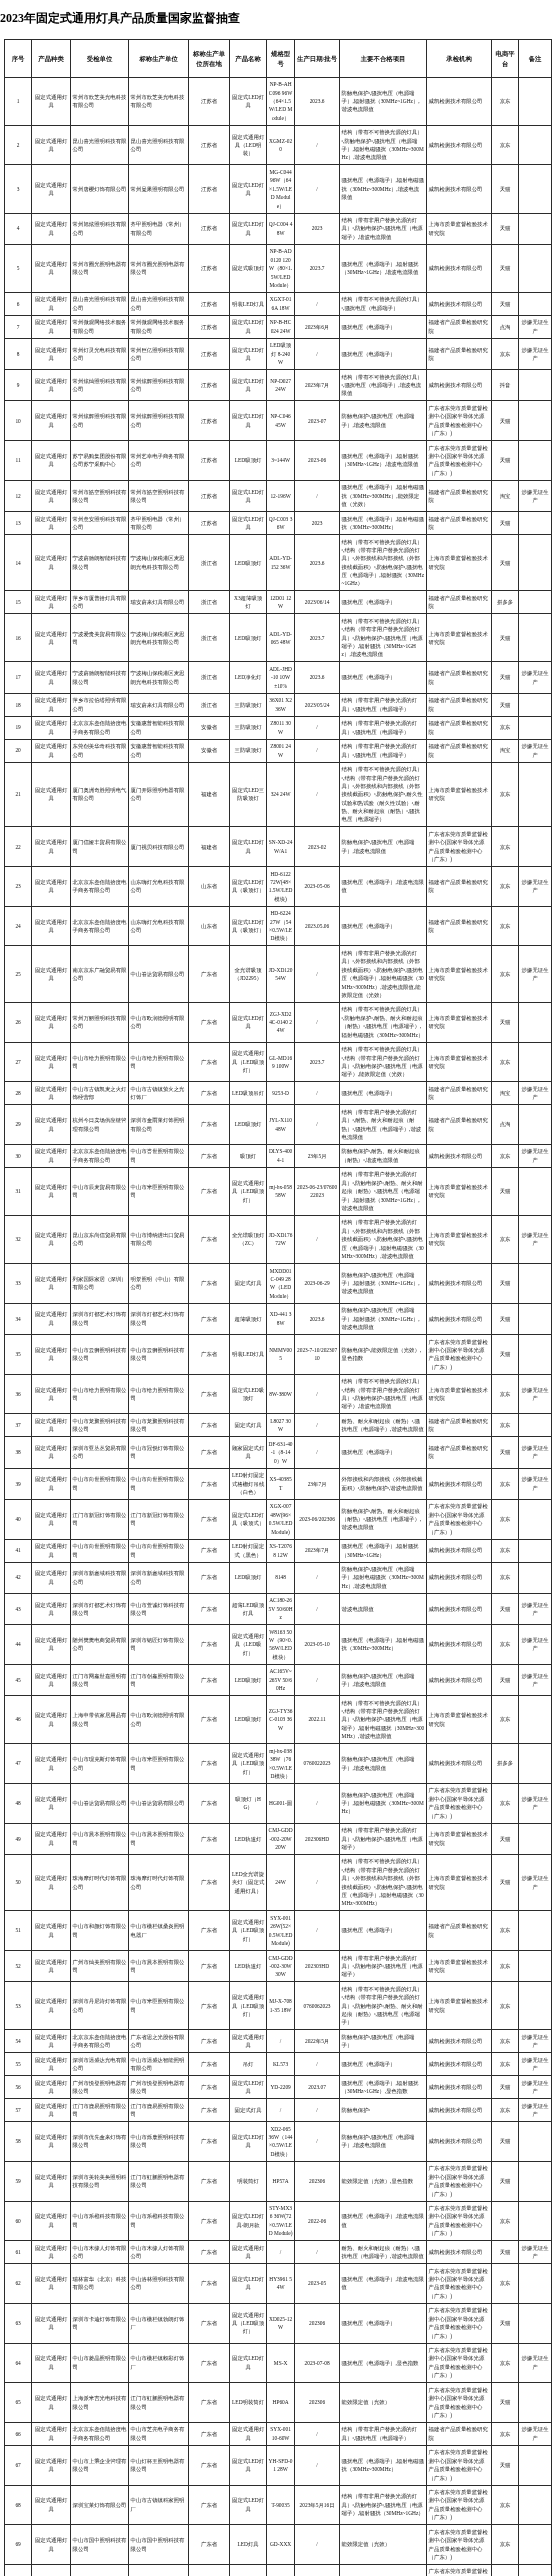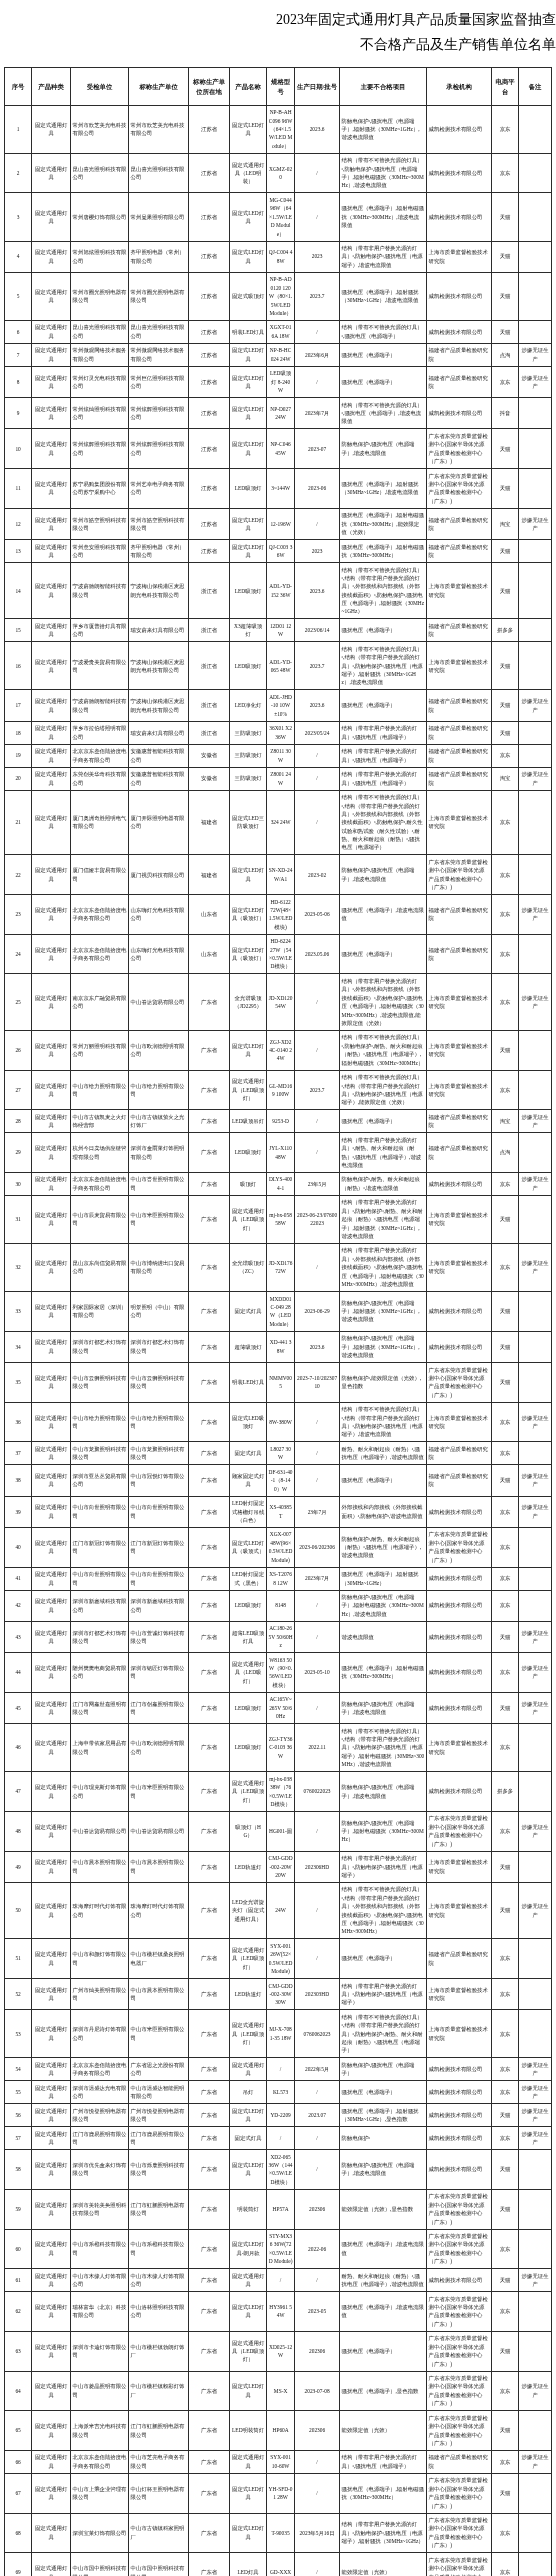--- a/index.html
+++ b/index.html
@@ -1,18 +1,18 @@
 <!DOCTYPE html>
 <html lang="zh" style="font-size:8.2px"><head>
 <meta charset="utf-8">
 <style>
   html,body{margin:0;padding:0;background:#ffffff;}
   body{width:556px;color:#111;font-family:"Liberation Serif","DejaVu Serif",serif;}
   .page{width:556px;box-sizing:border-box;padding-top:8.2px;}
-  .title{width:100%;text-align:right;font-weight:normal;font-size:14px;line-height:1.75;color:#000;}
+  .title{width:100%;text-align:left;font-weight:bold;font-size:12px;line-height:1.75;color:#000;}
   table.report{border-collapse:collapse;table-layout:fixed;width:548px;margin:10.3px 4.1px 5.2px 4.1px;}
   table.report th,table.report td{
     border:0.5px solid #2b2b2b;
     padding:2.6px 1.5px;
     font-size:5.4px;
     line-height:1.55;
     vertical-align:middle;
     word-break:break-all;
     overflow-wrap:anywhere;
     text-align:center;
@@ -31,21 +31,20 @@
   table.report td:nth-child(4),
   table.report td:nth-child(9),
   table.report td:nth-child(10){text-align:left;}
 </style>
 </head>
 <body>
 
 <div class="page">
   <div class="title">
     <div>2023年固定式通用灯具产品质量国家监督抽查</div>
-    <div>不合格产品及生产销售单位名单</div>
   </div>
 
   <table class="report">
     <colgroup>
       <col style="width:27px">
         <col style="width:39px">
         <col style="width:58px">
         <col style="width:60px">
       <col style="width:41px">
         <col style="width:37px">

